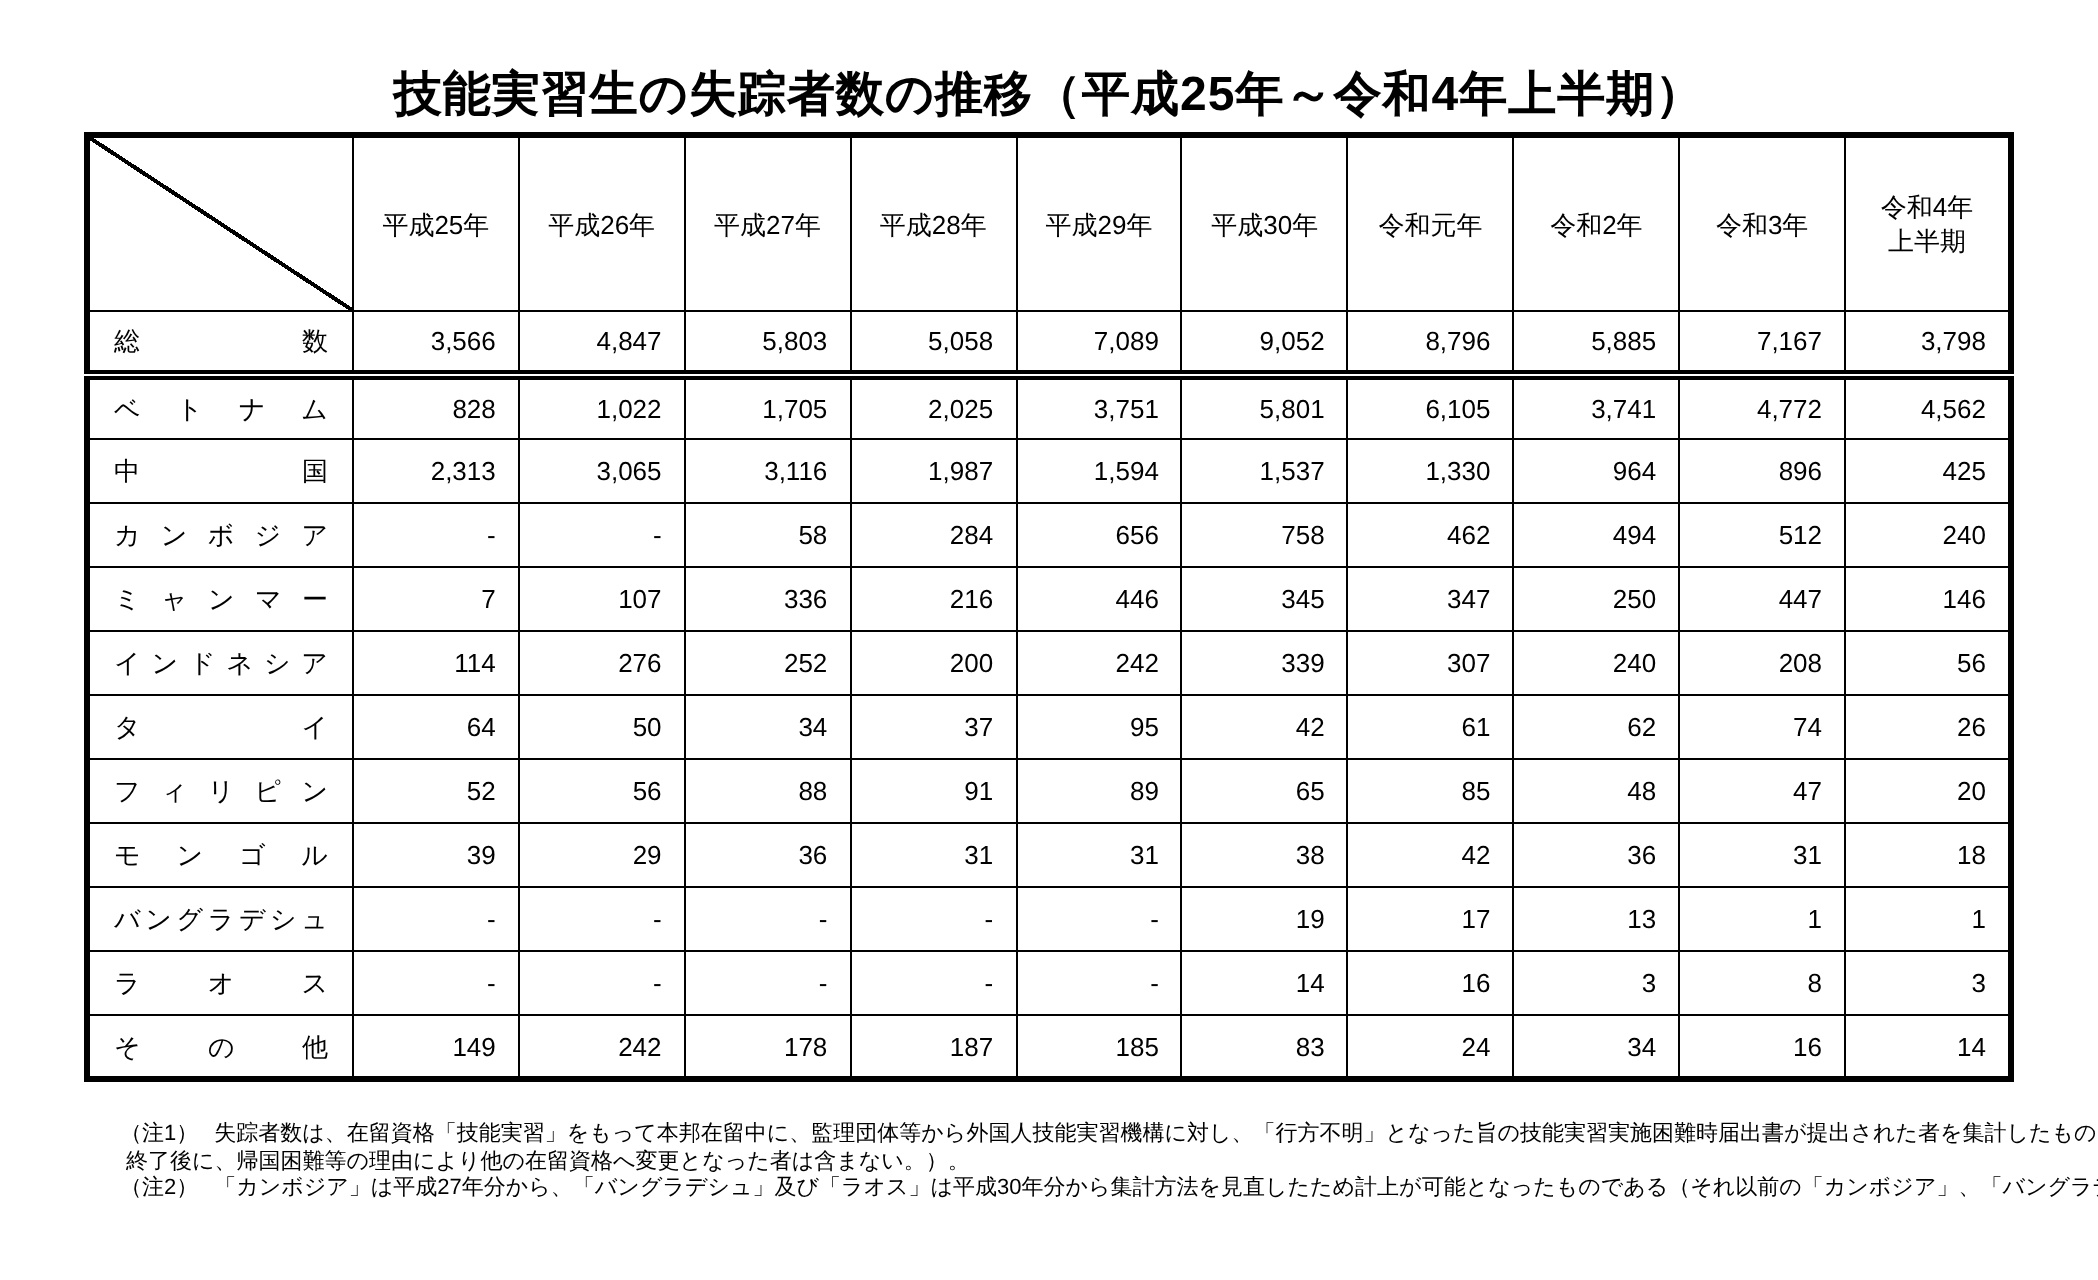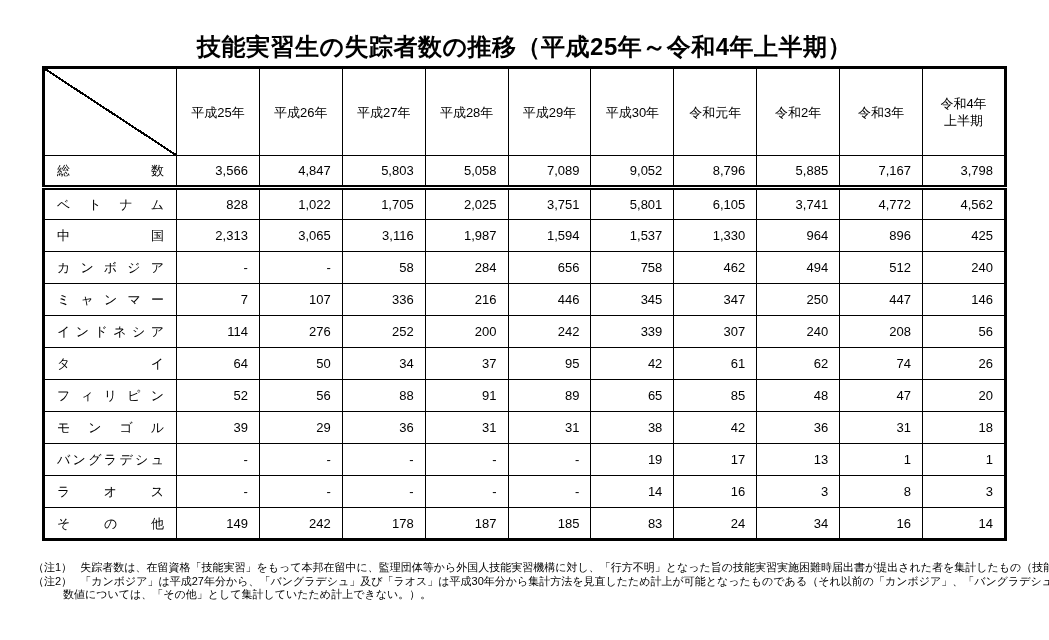--- a/index.html
+++ b/index.html
@@ -41,21 +41,21 @@
   }
   td.num {
     text-align:right; padding-right:11px; vertical-align:middle;
     font-variant-numeric:tabular-nums;
   }
   tr.total-row td { border-bottom:5px double #000; }
   .footnotes {
     position:absolute; left:33px; top:561px; width:1005px;
     font-size:11px; line-height:13.5px;
   }
-  .note-first { display:flex; white-space:nowrap; }
+  .note-first { display:flex; white-space:nowrap;margin-left:27px; }
   .note-label { flex:0 0 auto; margin-right:8px; }
   .note-cont { margin-left:30px; white-space:nowrap; }
 </style>
 </head>
 <body>
 
 <div class="page-title">技能実習生の失踪者数の推移（平成25年～令和4年上半期）</div>
 
 <table class="main-table">
   <colgroup>
@@ -331,18 +331,18 @@
       <td class="num">14</td>
     </tr>
   </tbody>
 </table>
 
 <div class="footnotes">
   <div class="note-first">
     <span class="note-label">（注1）</span>
     <span class="note-text">失踪者数は、在留資格「技能実習」をもって本邦在留中に、監理団体等から外国人技能実習機構に対し、「行方不明」となった旨の技能実習実施困難時届出書が提出された者を集計したもの（技能実習</span>
   </div>
+  <div class="note-cont">終了後に、帰国困難等の理由により他の在留資格へ変更となった者は含まない。）。</div>
   <div class="note-first">
     <span class="note-label">（注2）</span>
     <span class="note-text">「カンボジア」は平成27年分から、「バングラデシュ」及び「ラオス」は平成30年分から集計方法を見直したため計上が可能となったものである（それ以前の「カンボジア」、「バングラデシュ」及び「ラオス」の</span>
   </div>
-  <div class="note-cont">数値については、「その他」として集計していたため計上できない。）。</div>
 </div>
 
 </body></html>

